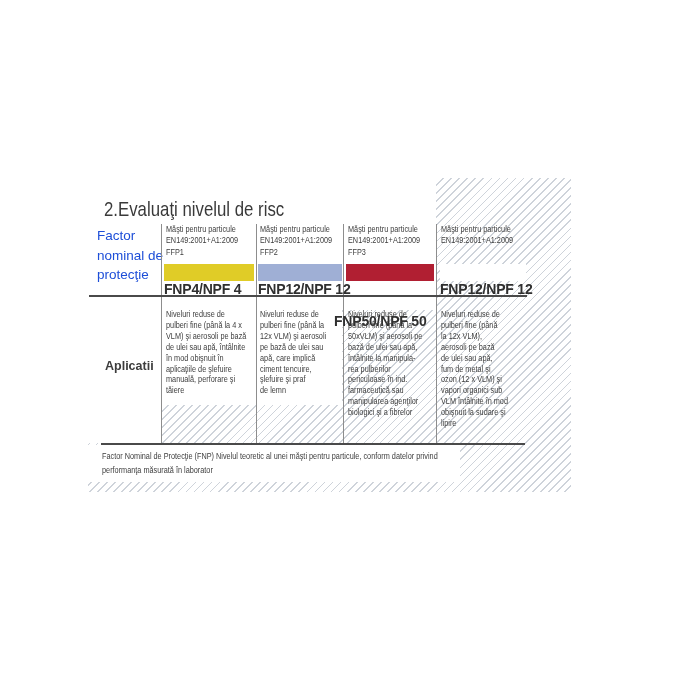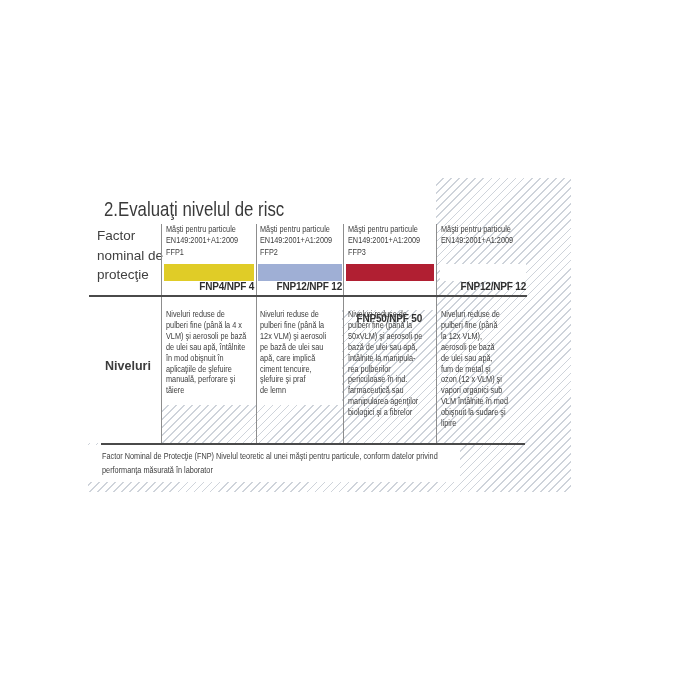--- a/index.html
+++ b/index.html
@@ -24,21 +24,21 @@
   .p-body12 { left:162px; top:310px; width:180px; height:95px;  }
   .p-foot   { left:88px;  top:445px; width:372px; height:37px;  }
 
   .page-title {
     left:104px; top:197px; font-size:21px; color:#3a3a3a;
     transform:scaleX(0.8); transform-origin:left top; white-space:pre;
   }
 
   .row-head {
     left:97px; top:226px; font-size:13.5px; line-height:19.5px;
-    white-space:pre; color:#404040;
+    white-space:pre; color:#1d4ed8;
   }
   .aplicatii {
     left:105px; top:359px; font-size:12.5px; font-weight:bold; color:#3c3c3c;
   }
 
   .vline { width:1px; top:224px; height:219px; background:#8d8d8d; }
   .vl0 { left:161px; } .vl1 { left:256px; } .vl2 { left:343px; } .vl3 { left:436px; }
 
   .col-head {
     top:224px; font-size:8.6px; line-height:11.3px; white-space:pre;
@@ -46,21 +46,21 @@
   }
   .ch0 { left:166px; } .ch1 { left:260px; } .ch2 { left:348px; } .ch3 { left:441px; }
 
   .bar { top:264px; height:17px; }
   .bar0 { left:164px; width:90px; }
   .bar1 { left:258px; width:84px; }
   .bar2 { left:346px; width:88px; }
   .bar3 { left:440px; width:86px; }
 
   .fnp {
-    top:281px; font-size:10px; font-weight:bold; text-align:right;
+    top:281px; font-size:14px; font-weight:bold; text-align:left;
     color:#2f2f2f; letter-spacing:-0.2px; white-space:pre;
   }
   .fnp0 { left:164px; width:90px; }
   .fnp1 { left:258px; width:84px; }
   .fnp2 { left:334px; width:88px;margin-top:32px; }
   .fnp3 { left:440px; width:86px; }
 
   .fnp-underline { left:89px; top:295px; width:438px; height:2px; background:#4a4a4a; }
   .bottom-rule   { left:101px; top:443px; width:424px; height:2px; background:#4a4a4a; }
 
@@ -86,21 +86,21 @@
   <div class="abs patch p-title"></div>
   <div class="abs patch p-left"></div>
   <div class="abs patch p-body12"></div>
   <div class="abs patch p-foot"></div>
 
   <div class="abs page-title">2.Evaluaţi nivelul de risc</div>
 
   <div class="abs row-head">Factor
 nominal de
 protecţie</div>
-  <div class="abs aplicatii">Niveluri</div>
+  <div class="abs aplicatii">Aplicatii</div>
 
   <div class="abs vline vl0"></div>
   <div class="abs vline vl1"></div>
   <div class="abs vline vl2"></div>
   <div class="abs vline vl3"></div>
 
   <div class="abs col-head ch0">Măşti pentru particule
 EN149:2001+A1:2009
 FFP1</div>
   <div class="abs col-head ch1">Măşti pentru particule

